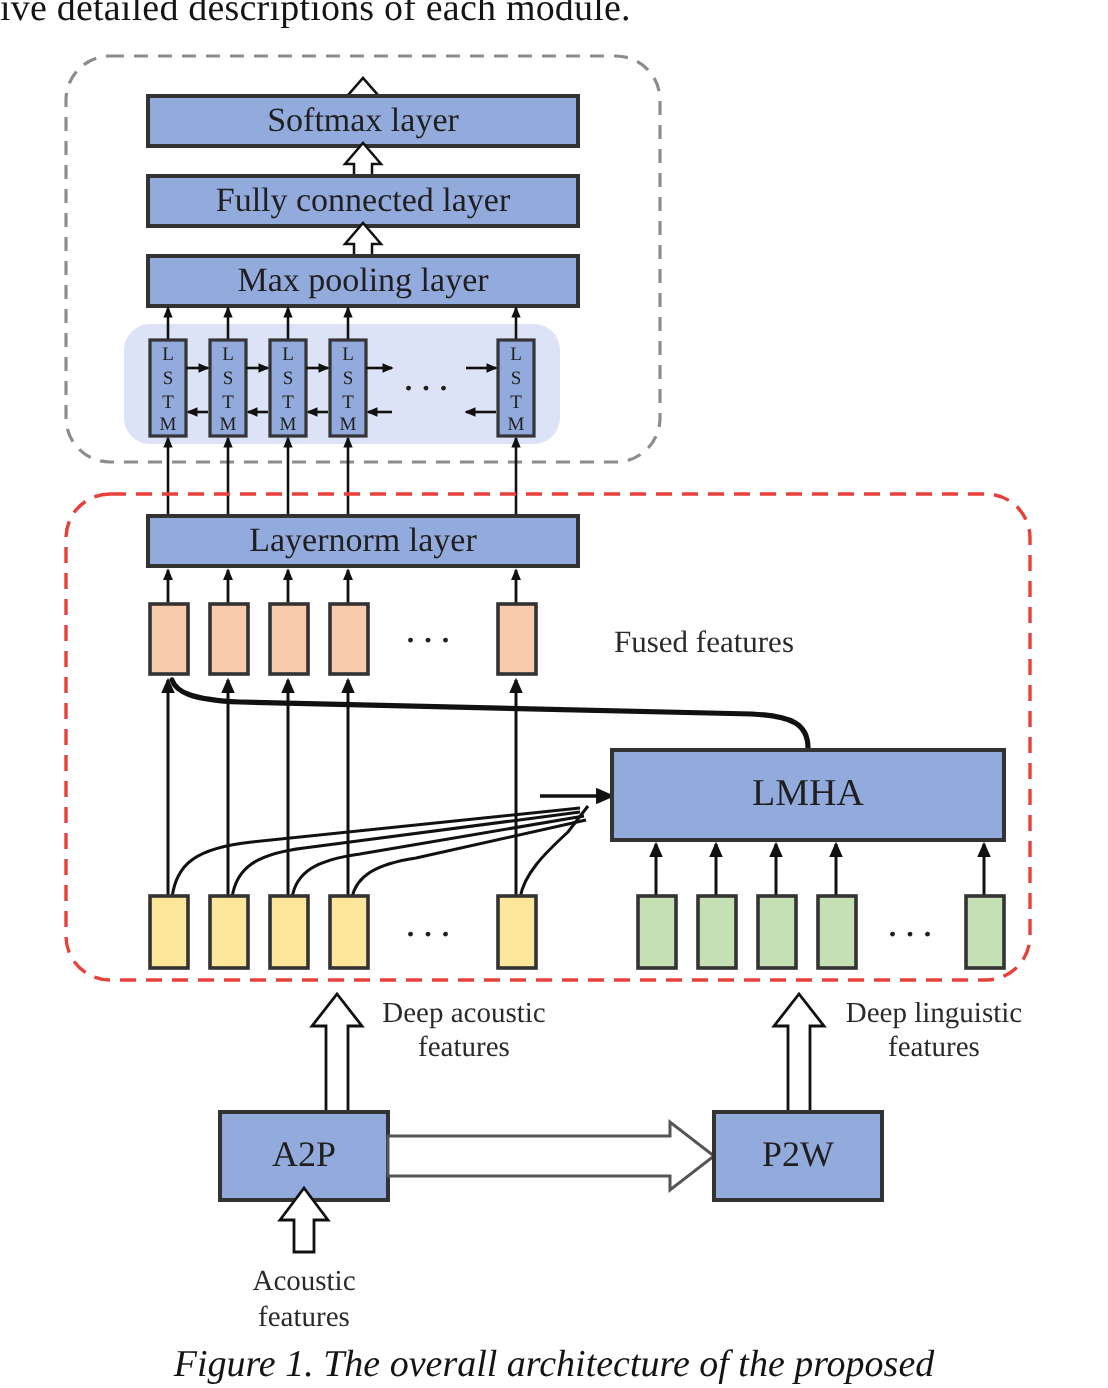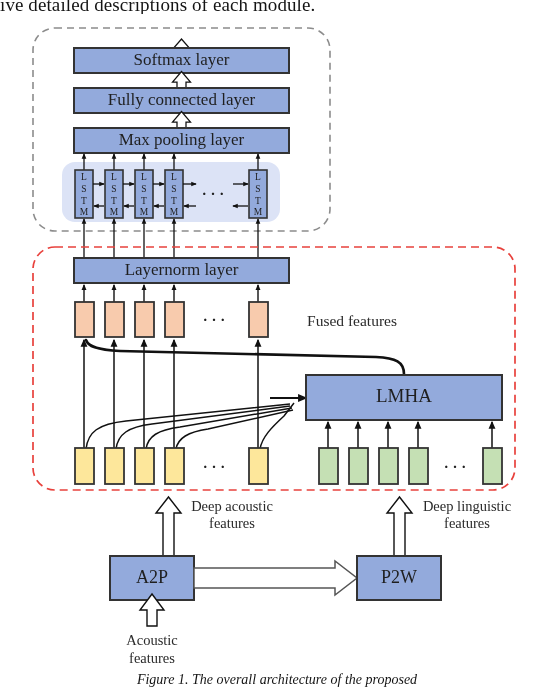--- a/index.html
+++ b/index.html
@@ -9,21 +9,21 @@
     color:#1a1a1a;overflow:hidden;position:relative;
   }
   #fig-root{position:absolute;left:0;top:0;width:554px;height:694px;}
   .clip-text-top{
     position:absolute;left:0;top:-6px;width:554px;height:20px;
     font-size:19px;letter-spacing:.1px;color:#141414;white-space:nowrap;
     overflow:hidden;
   }
   .caption{
     position:absolute;left:0;top:672px;width:554px;height:22px;
-    text-align:center;font-size:14px;font-style:italic;color:#141414;
+    text-align:center;font-size:19px;font-style:italic;color:#141414;
     white-space:nowrap;overflow:hidden;
   }
   svg{position:absolute;left:0;top:0;}
   .boxlabel{
     font-family:"Liberation Serif", serif;
     fill:#1f1f1f;text-anchor:middle;dominant-baseline:middle;
   }
   .plainlabel{
     font-family:"Liberation Serif", serif;
     fill:#2a2a2a;text-anchor:middle;

